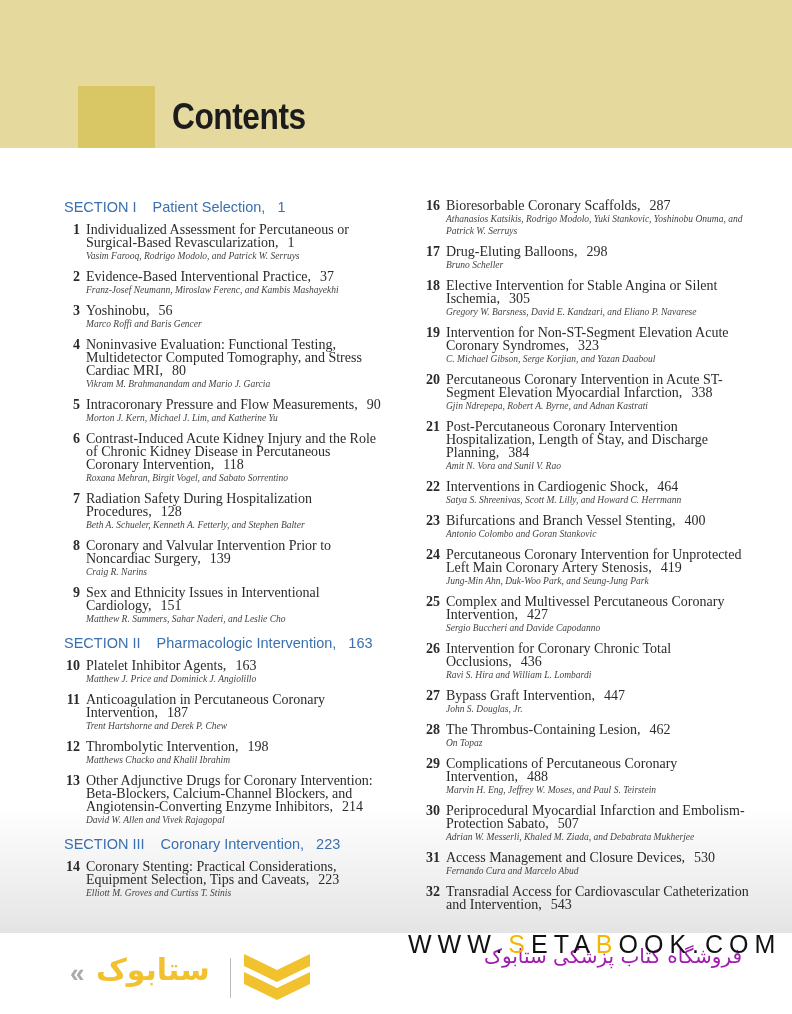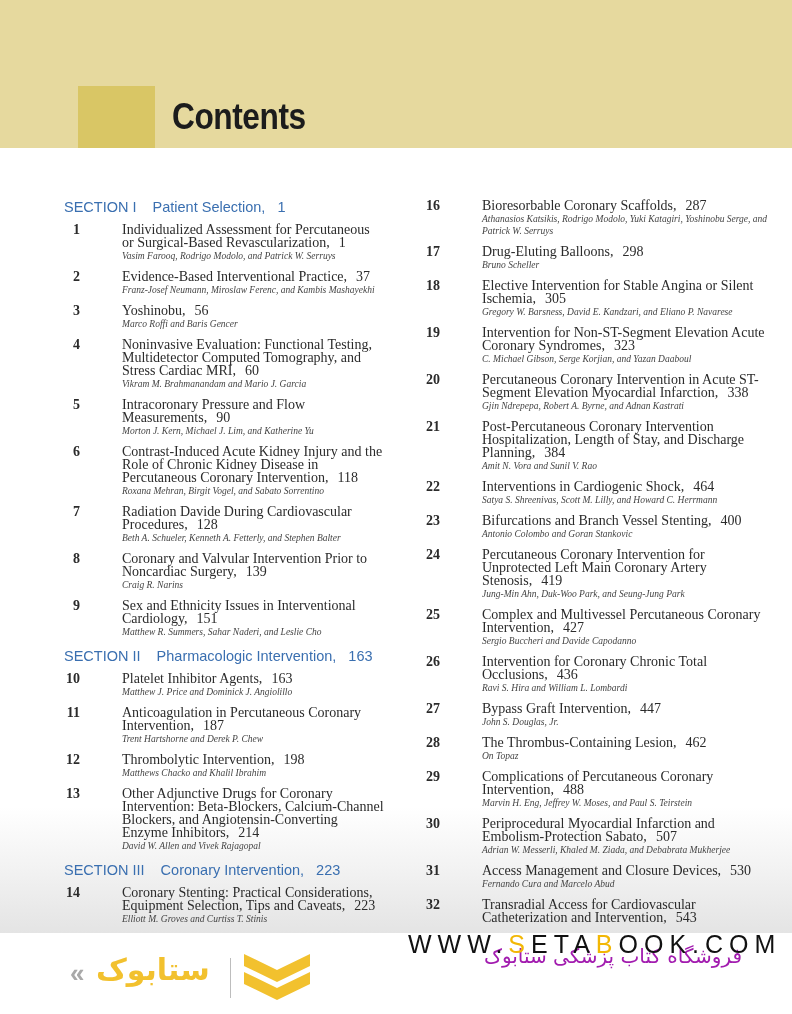--- a/index.html
+++ b/index.html
@@ -29,21 +29,21 @@
   }
   .col { position: absolute; top: 0; }
   .col-left { left: 64px; width: 320px; top: 199px; }
   .col-right { left: 418px; width: 350px; top: 199px; }
   .section-head {
     font-family: "Liberation Sans", sans-serif;
     color: #3a6fb0; font-size: 14.5px; margin: 0 0 8px 0; white-space: nowrap;
   }
   .section-head .sec-num { margin-right: 12px; }
   .section-head .sec-page { margin-left: 8px; }
-  .entry { display: flex; margin-bottom: 8px; gap: 36px; }
+  .entry { display: flex; margin-bottom: 8px; }
   .entry .num {
     width: 22px; flex: none; text-align: right; padding-right: 6px;
     font-weight: bold; font-size: 14px; line-height: 13px; color: #2b2b2b;
   }
   .entry .body { flex: 1; }
   .entry .title { font-size: 14px; line-height: 13px; color: #2b2b2b; }
   .entry .title .pg { margin-left: 9px; }
   .entry .authors {
     font-style: italic; font-size: 9.5px; line-height: 12px; color: #444;
     margin-top: 1px;
@@ -117,42 +117,42 @@
   <div class="entry">
     <div class="num">3</div>
     <div class="body">
       <div class="title"><span>Yoshinobu,</span><span class="pg">56</span></div>
       <div class="authors">Marco Roffi and Baris Gencer</div>
     </div>
   </div>
   <div class="entry">
     <div class="num">4</div>
     <div class="body">
-      <div class="title"><span>Noninvasive Evaluation: Functional Testing, Multidetector Computed Tomography, and Stress Cardiac MRI,</span><span class="pg">60</span></div>
+      <div class="title"><span>Noninvasive Evaluation: Functional Testing, Multidetector Computed Tomography, and Stress Cardiac MRI,</span><span class="pg">80</span></div>
       <div class="authors">Vikram M. Brahmanandam and Mario J. Garcia</div>
     </div>
   </div>
   <div class="entry">
     <div class="num">5</div>
     <div class="body">
       <div class="title"><span>Intracoronary Pressure and Flow Measurements,</span><span class="pg">90</span></div>
       <div class="authors">Morton J. Kern, Michael J. Lim, and Katherine Yu</div>
     </div>
   </div>
   <div class="entry">
     <div class="num">6</div>
     <div class="body">
       <div class="title"><span>Contrast-Induced Acute Kidney Injury and the Role of Chronic Kidney Disease in Percutaneous Coronary Intervention,</span><span class="pg">118</span></div>
       <div class="authors">Roxana Mehran, Birgit Vogel, and Sabato Sorrentino</div>
     </div>
   </div>
   <div class="entry">
     <div class="num">7</div>
     <div class="body">
-      <div class="title"><span>Radiation Davide During Cardiovascular Procedures,</span><span class="pg">128</span></div>
+      <div class="title"><span>Radiation Safety During Hospitalization Procedures,</span><span class="pg">128</span></div>
       <div class="authors">Beth A. Schueler, Kenneth A. Fetterly, and Stephen Balter</div>
     </div>
   </div>
   <div class="entry">
     <div class="num">8</div>
     <div class="body">
       <div class="title"><span>Coronary and Valvular Intervention Prior to Noncardiac Surgery,</span><span class="pg">139</span></div>
       <div class="authors">Craig R. Narins</div>
     </div>
   </div>
@@ -214,21 +214,21 @@
       <div class="authors">Elliott M. Groves and Curtiss T. Stinis</div>
     </div>
   </div>
 </div>
 
 <div class="col col-right">
   <div class="entry">
       <div class="num">16</div>
       <div class="body">
         <div class="title"><span>Bioresorbable Coronary Scaffolds,</span><span class="pg">287</span></div>
-        <div class="authors">Athanasios Katsikis, Rodrigo Modolo, Yuki Katagiri, Yoshinobu Serge, and Patrick W. Serruys</div>
+        <div class="authors">Athanasios Katsikis, Rodrigo Modolo, Yuki Stankovic, Yoshinobu Onuma, and Patrick W. Serruys</div>
       </div>
     </div>
   <div class="entry">
       <div class="num">17</div>
       <div class="body">
         <div class="title"><span>Drug-Eluting Balloons,</span><span class="pg">298</span></div>
         <div class="authors">Bruno Scheller</div>
       </div>
     </div>
   <div class="entry">

